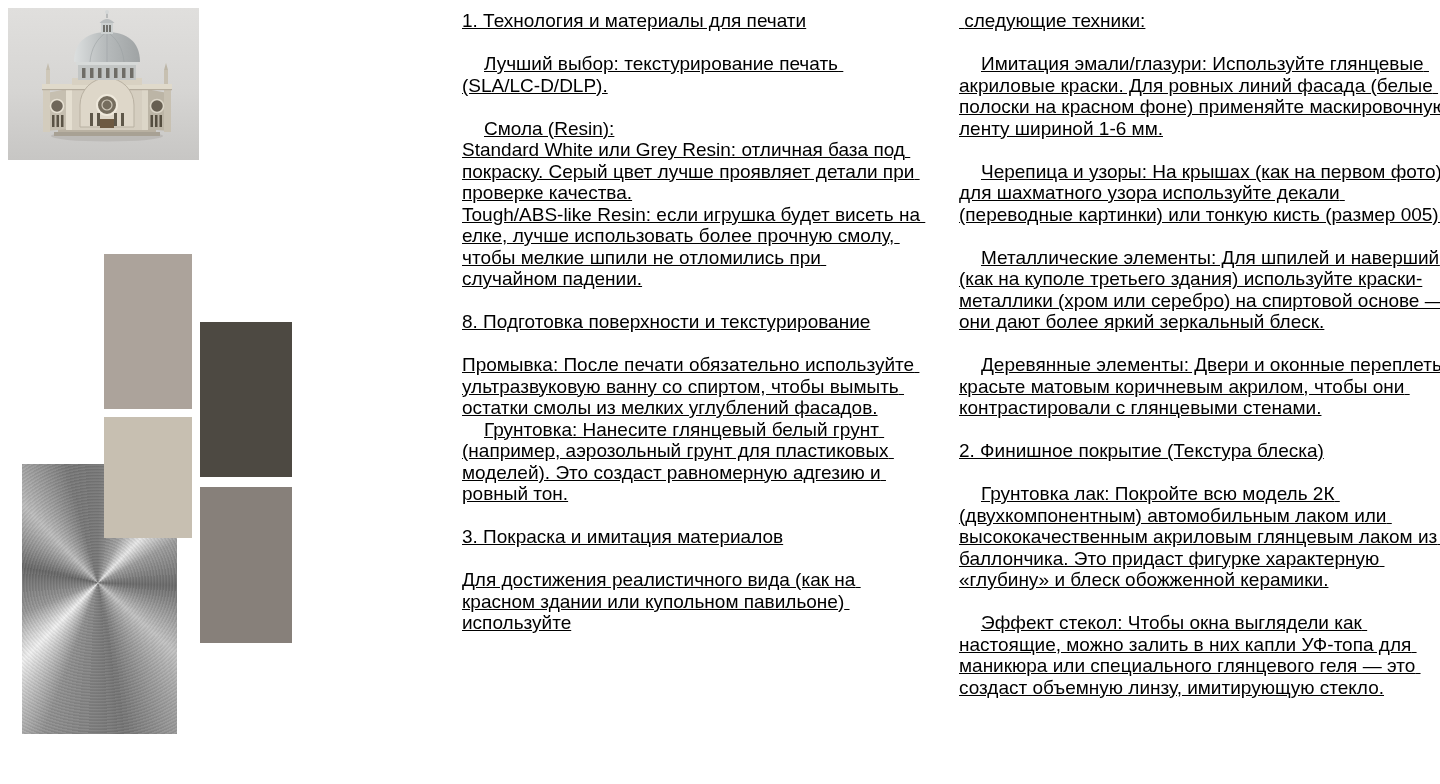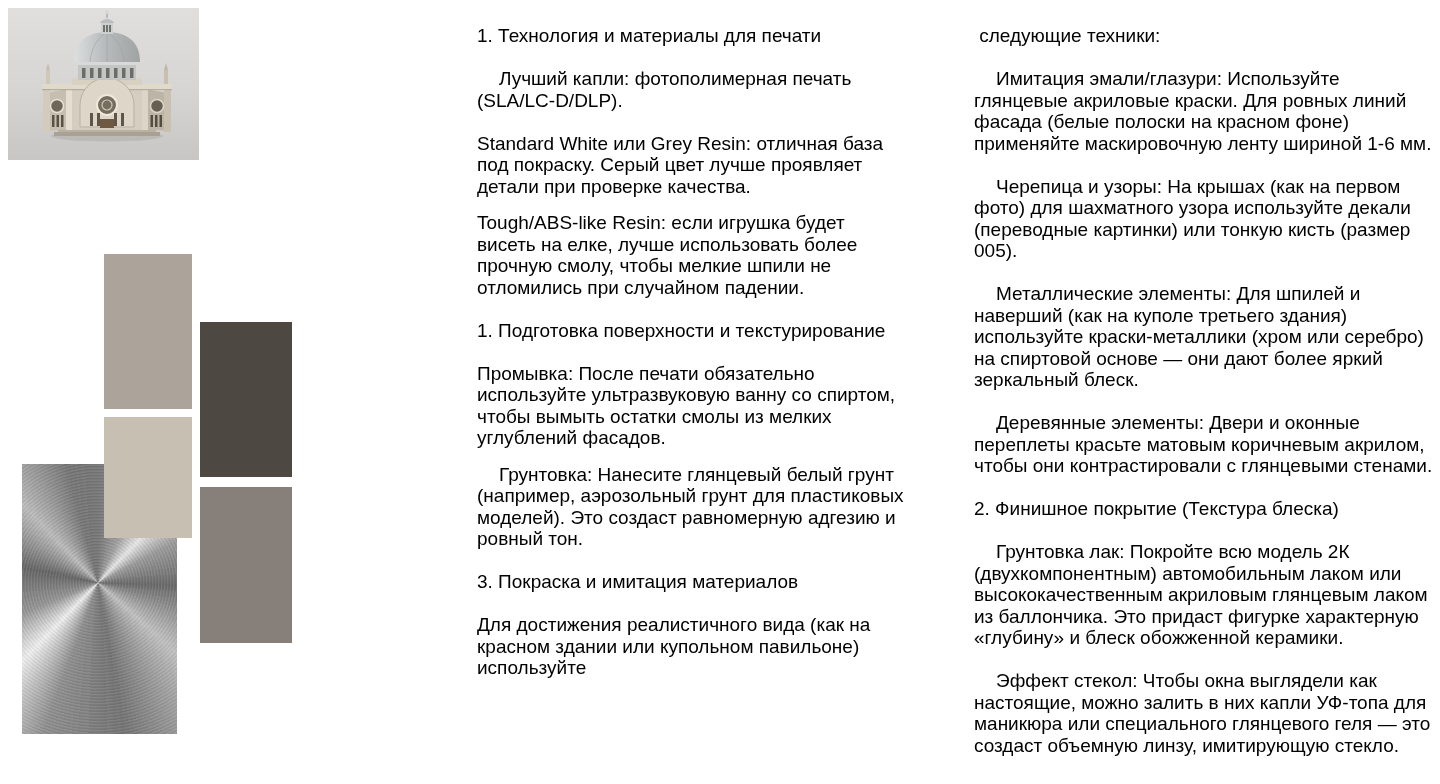--- a/index.html
+++ b/index.html
@@ -7,21 +7,21 @@
     width:1440px; height:784px; overflow:hidden;
     background:#ffffff;
     font-family:"Liberation Sans", sans-serif;
   }
   .canvas { position:relative; width:1440px; height:784px; }
 
   
   .col { position:absolute; top:10px; font-size:19px; line-height:21.5px; color:#000; }
   .col-center { left:462px; width:458px; }
   .col-right  { left:959px; width:492px; }
-  .col p { margin:15px; white-space:pre-wrap; }
+  .col p { margin:0; white-space:pre-wrap;text-decoration:underline; }
   .col p.gap { margin-bottom:21.5px; }
   .col p.ind { text-indent:22px; }
 
   
   .photo {
     position:absolute; left:8px; top:8px; width:191px; height:152px; margin:0;
     background:linear-gradient(180deg,#e0dfdd 0%,#d6d5d3 55%,#c7c6c4 100%);
   }
   .photo svg { display:block; width:100%; height:100%; }
 
@@ -126,24 +126,25 @@
   </figure>
 
   <div class="swatch s1" style="background-color: rgb(172, 163, 155);"></div>
   <div class="swatch s2" style="background-color: rgb(77, 73, 66);"></div>
   <div class="swatch s3" style="background-color: rgb(199, 191, 177);"></div>
   <div class="swatch s4" style="background-color: rgb(135, 128, 122);"></div>
   <div class="metal"></div>
 
   <div class="col col-center">
     <p class="gap">1. Технология и материалы для печати</p>
-    <p class="gap ind">Лучший капли: фотополимерная печать (SLA/LC-D/DLP).</p>
+    <p class="gap ind">Лучший выбор: текстурирование печать (SLA/LC-D/DLP).</p>
+    <p class="ind">Смола (Resin):</p>
     <p>Standard White или Grey Resin: отличная база под покраску. Серый цвет лучше проявляет детали при проверке качества.</p>
     <p class="gap">Tough/ABS-like Resin: если игрушка будет висеть на елке, лучше использовать более прочную смолу, чтобы мелкие шпили не отломились при случайном падении.</p>
-    <p class="gap">1. Подготовка поверхности и текстурирование</p>
+    <p class="gap">8. Подготовка поверхности и текстурирование</p>
     <p>Промывка: После печати обязательно используйте ультразвуковую ванну со спиртом, чтобы вымыть остатки смолы из мелких углублений фасадов.</p>
     <p class="gap ind">Грунтовка: Нанесите глянцевый белый грунт (например, аэрозольный грунт для пластиковых моделей). Это создаст равномерную адгезию и ровный тон.</p>
     <p class="gap">3. Покраска и имитация материалов</p>
     <p>Для достижения реалистичного вида (как на красном здании или купольном павильоне) используйте</p>
   </div>
 
   <div class="col col-right">
     <p class="gap"> следующие техники:</p>
     <p class="gap ind">Имитация эмали/глазури: Используйте глянцевые акриловые краски. Для ровных линий фасада (белые полоски на красном фоне) применяйте маскировочную ленту шириной 1-6 мм.</p>
     <p class="gap ind">Черепица и узоры: На крышах (как на первом фото) для шахматного узора используйте декали (переводные картинки) или тонкую кисть (размер 005).</p>

